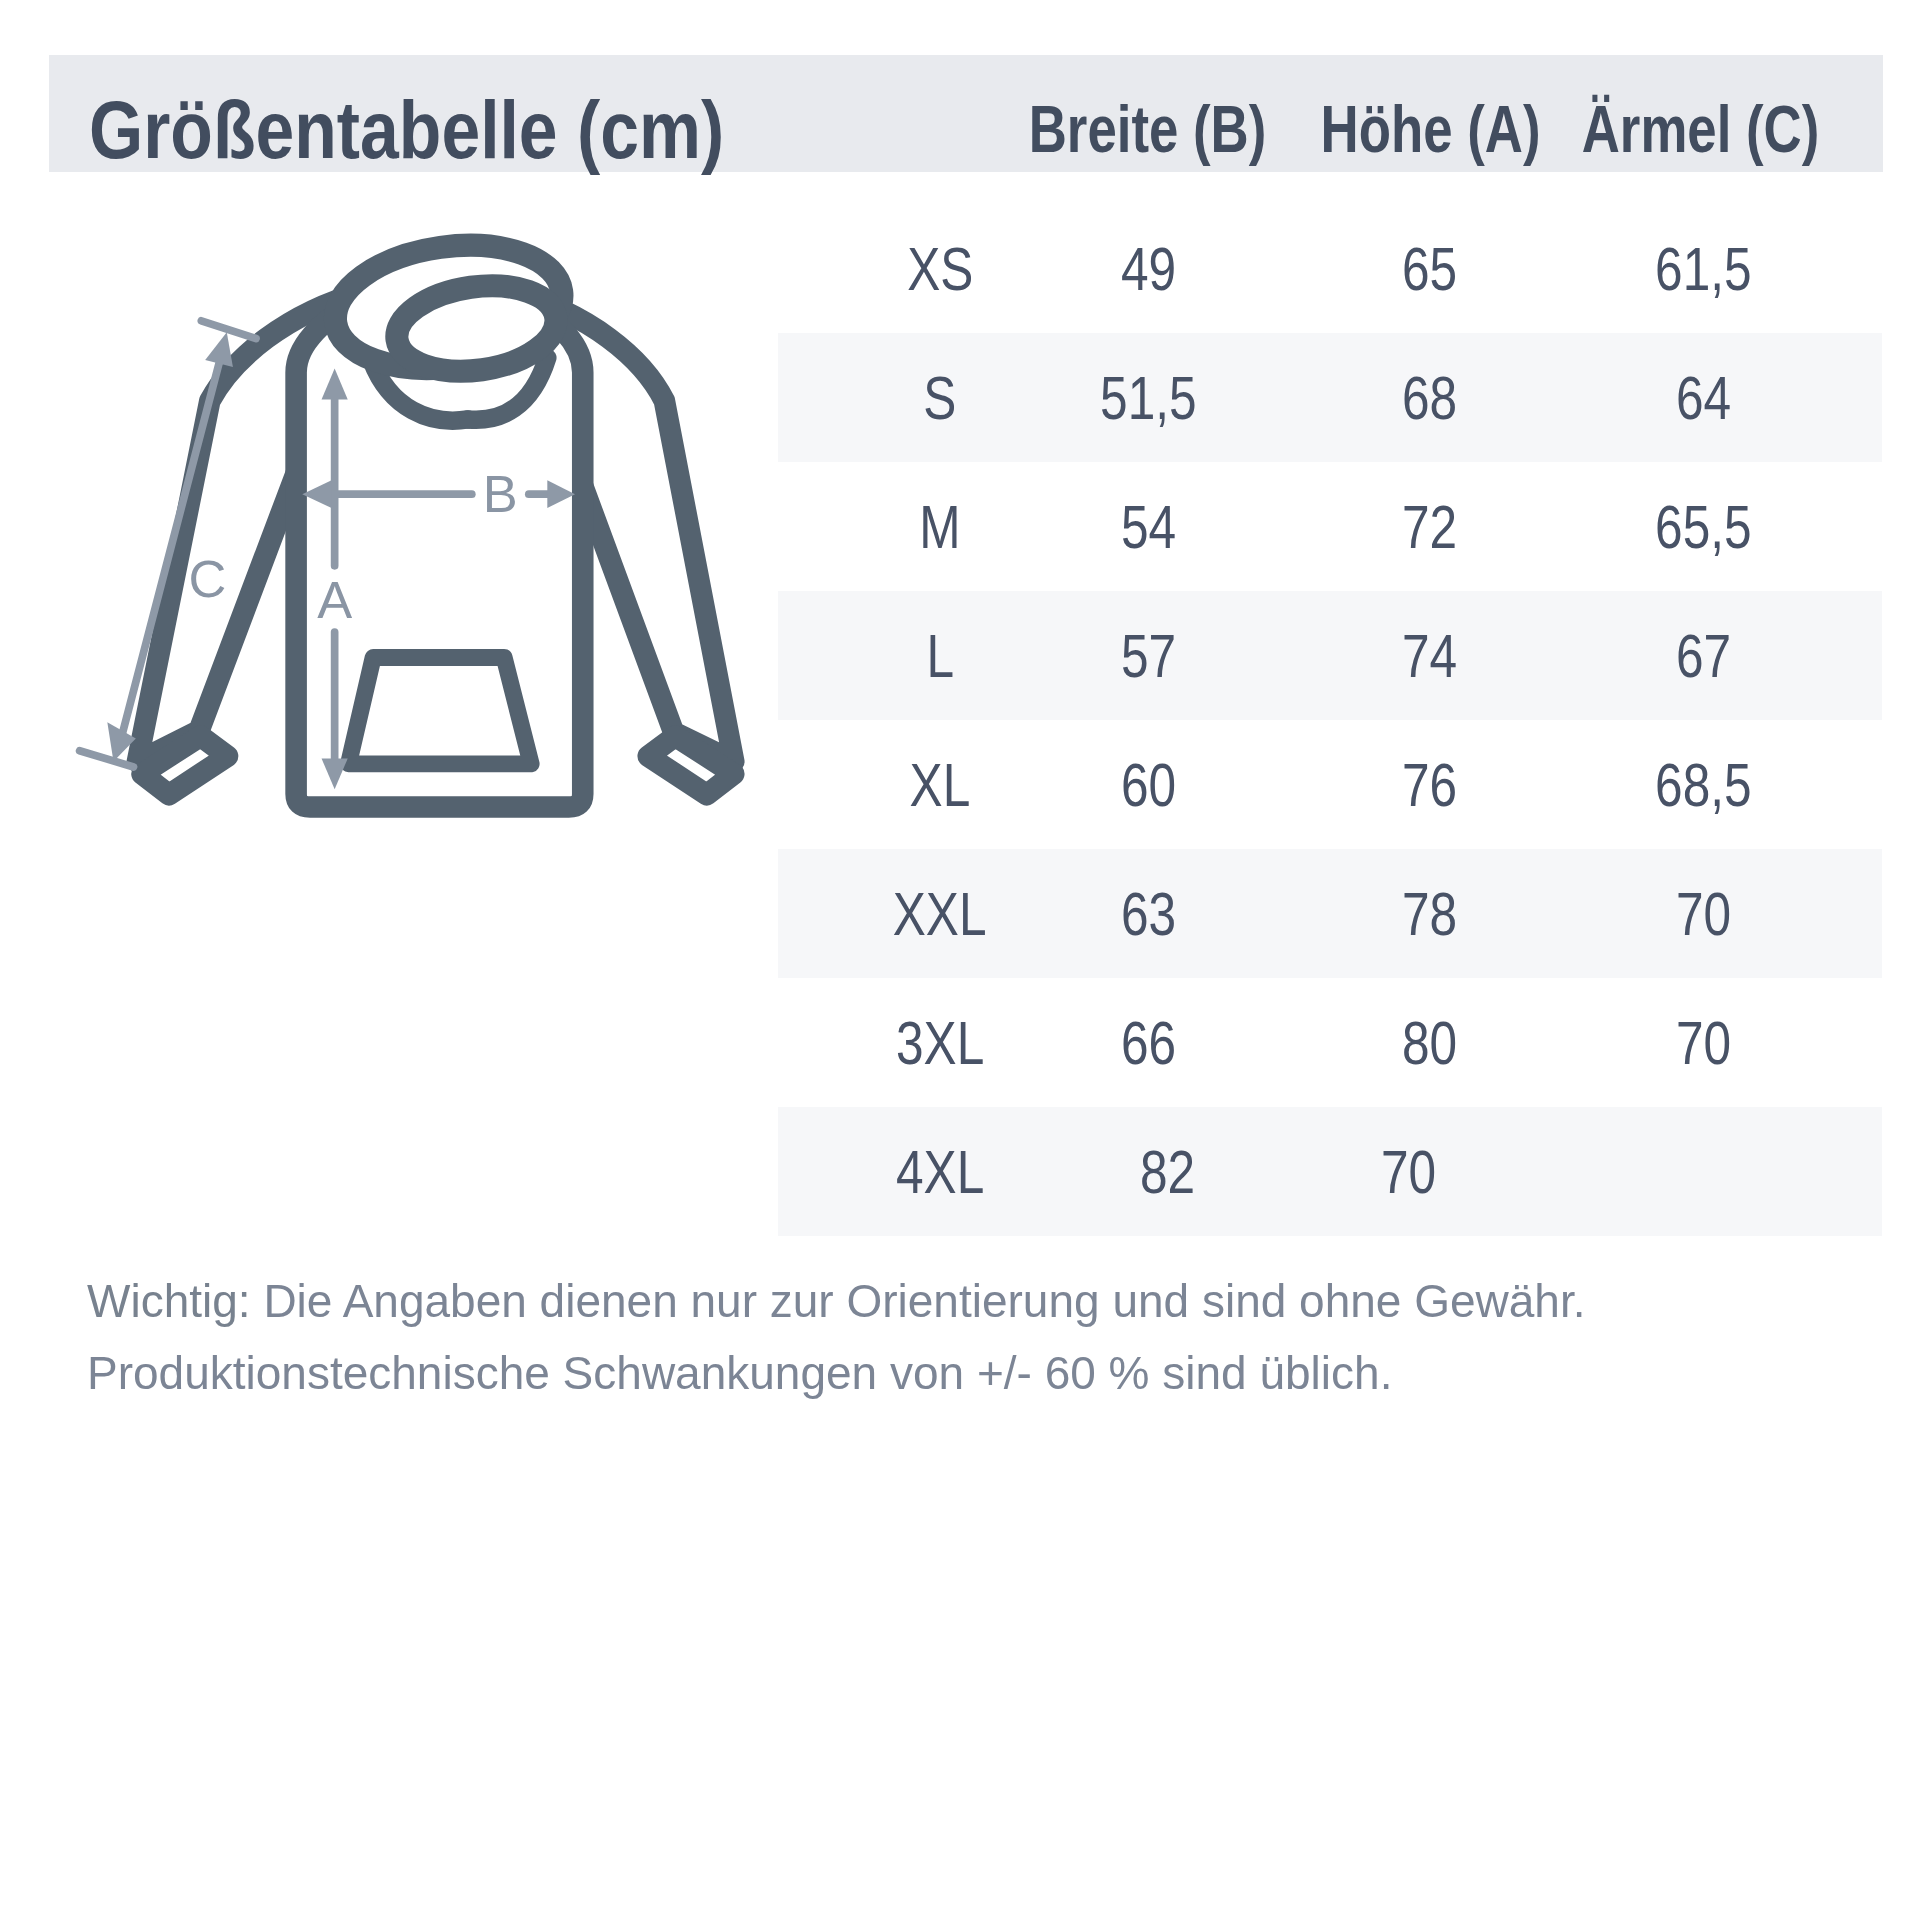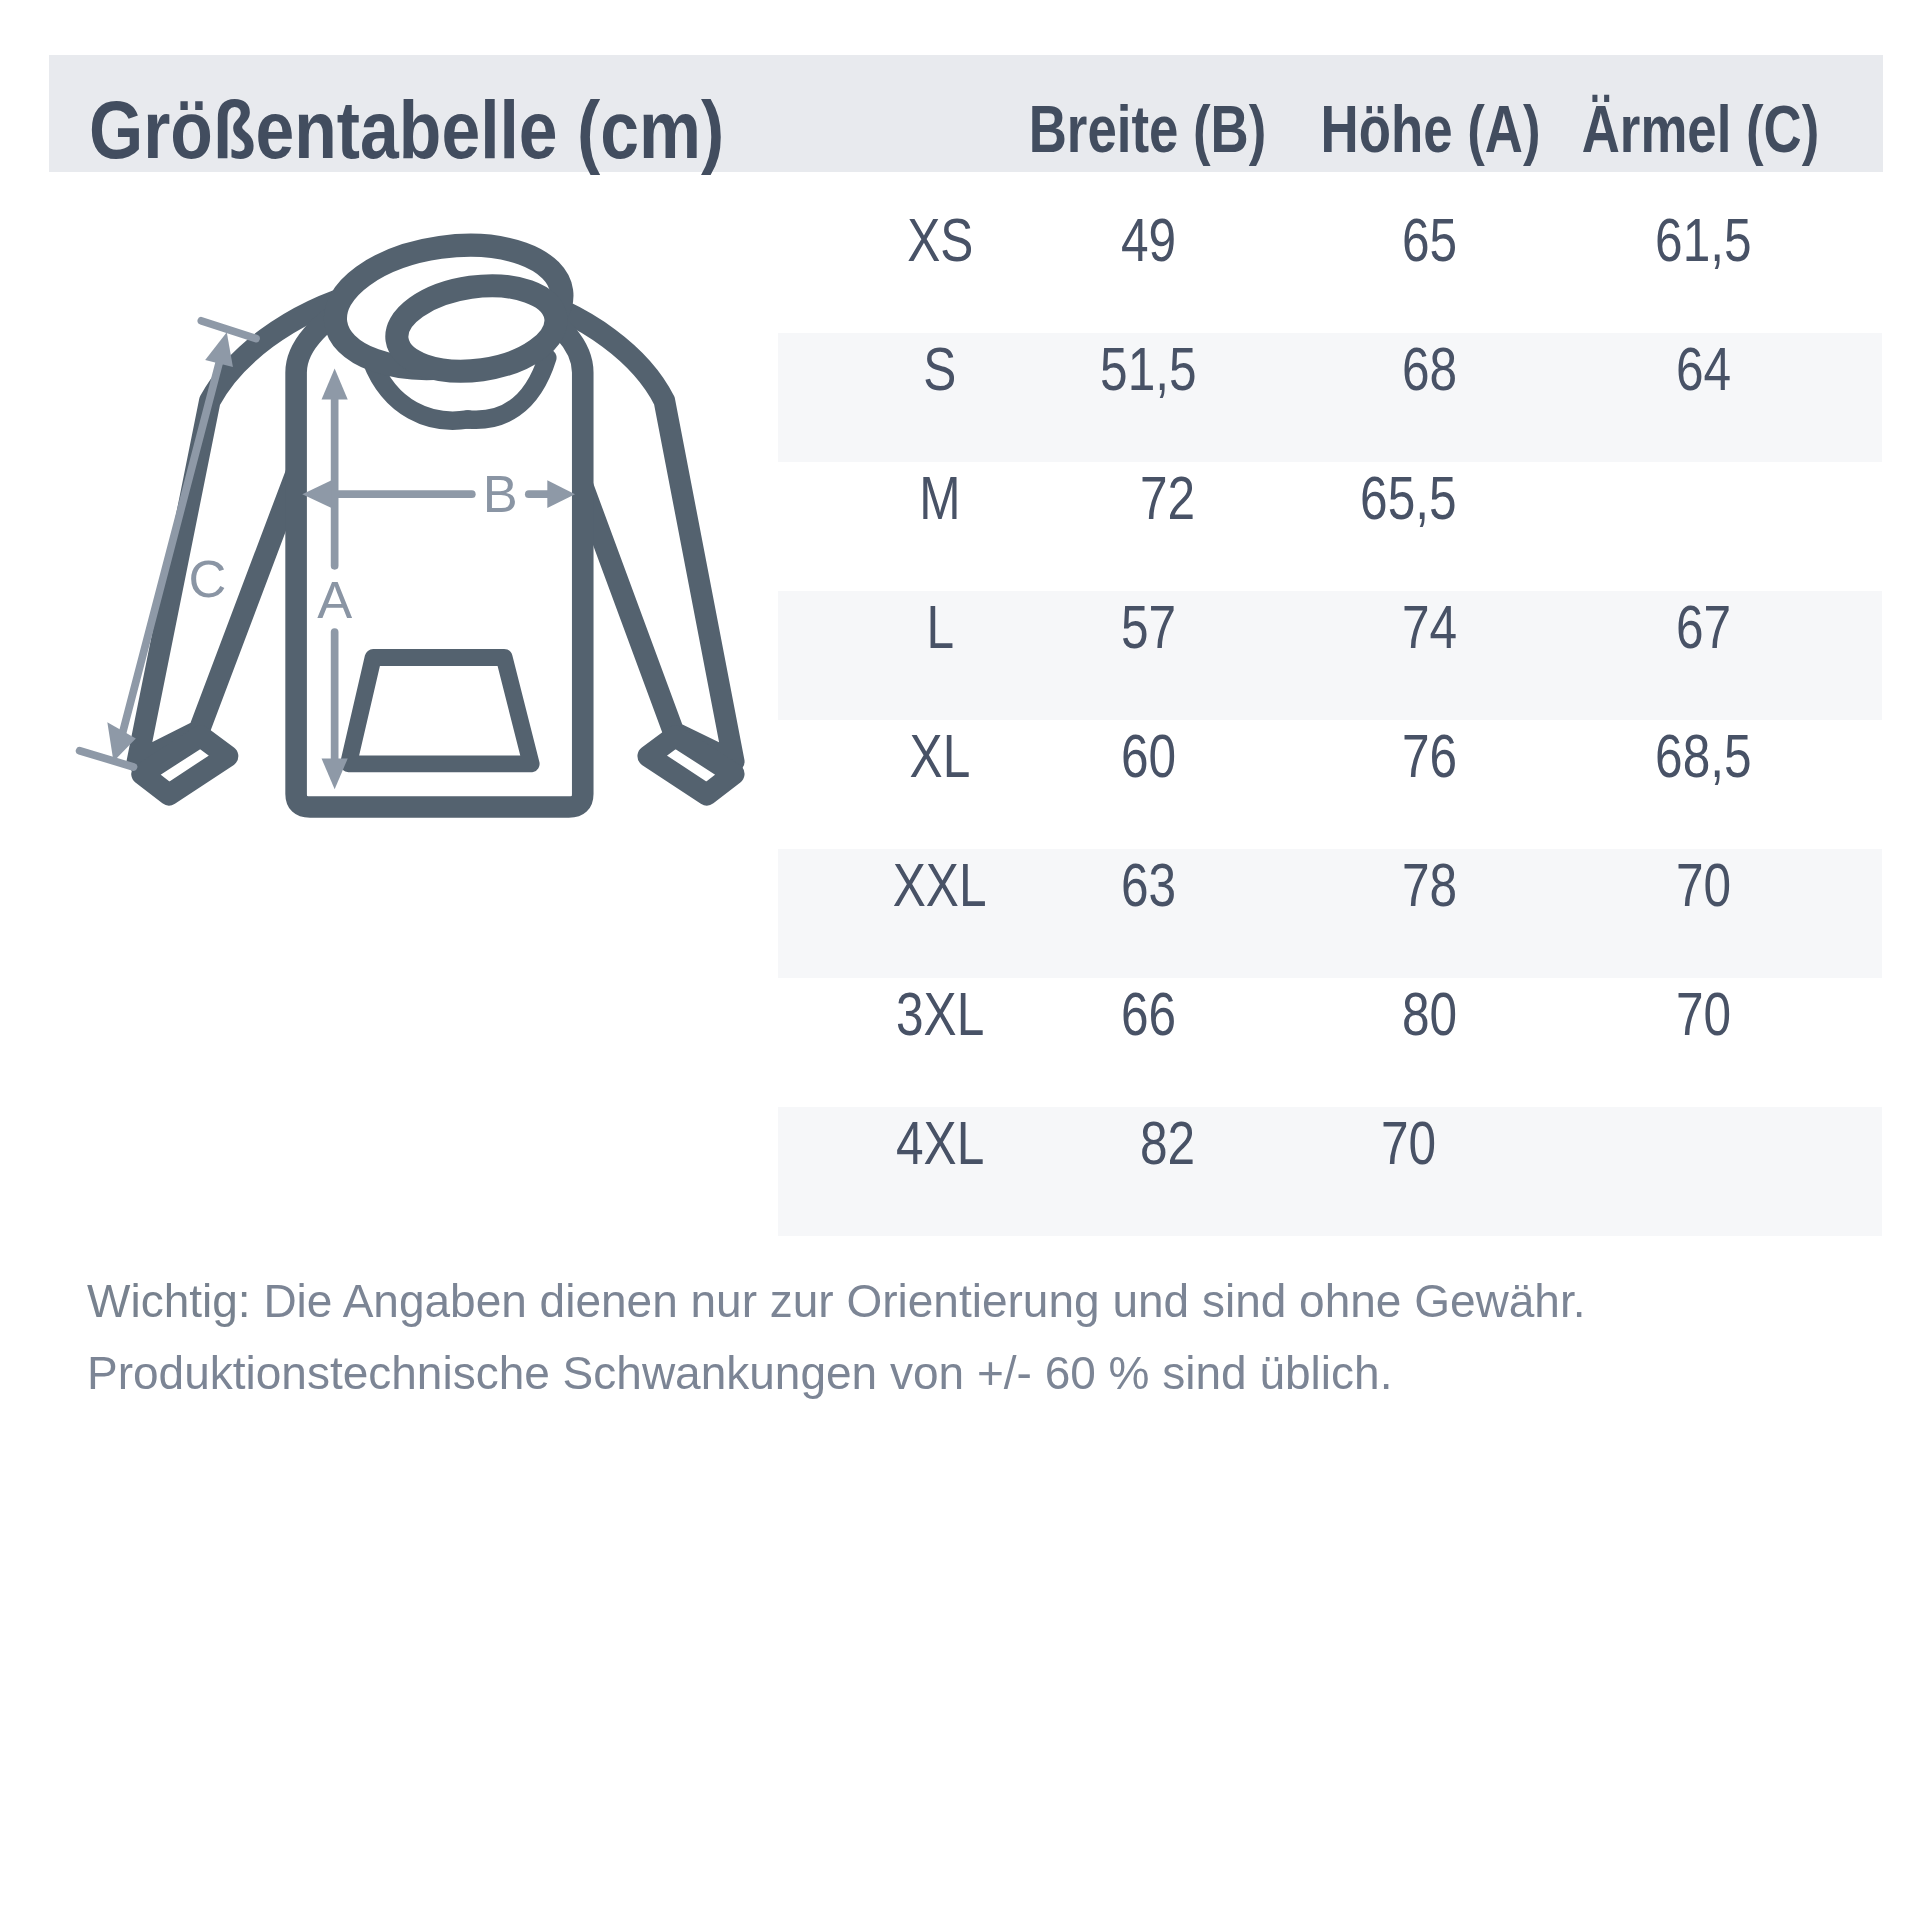--- a/index.html
+++ b/index.html
@@ -22,21 +22,21 @@
     color:#424d5f; white-space:nowrap;
   }
   .ch1 { left:1099px; } .ch2 { left:1382px; } .ch3 { left:1652px; }
   .condL { display:inline-block; transform:scaleX(0.85); transform-origin:left center; }
   .condC { display:inline-block; transform:scaleX(0.80); transform-origin:center center; }
   
   .rows { position:absolute; left:778px; top:204px; width:1104px; }
   .row { display:grid; grid-template-columns:266px 247px 277px 314px; height:129px; }
   .row:nth-child(even) { background:#f6f7f9; }
   .cell {
-    display:flex; align-items:flex-start; justify-content:center;
+    display:flex; align-items:center; justify-content:center;
     font-size:62px; color:#485266; white-space:nowrap;
   }
   .cell.c1 { padding-left:58px; }
   .cell.c2 { padding-right:39px; }
   .cell.c4 { padding-right:43px; }
   
   .hoodie-svg { position:absolute; left:48px; top:222px; }
   .dim-label { font-size:68px; fill:#8a95a4; font-family:"Liberation Sans", sans-serif; }
   
   .note {
@@ -145,20 +145,23 @@
           <span class="condC">68</span>
         </div>
       <div class="cell c4">
           <span class="condC">64</span>
         </div>
     </div>
     <div class="row">
       <div class="cell c1">
           <span class="condC">M</span>
         </div>
+      <div class="cell c2">
+          <span class="condC">54</span>
+        </div>
       <div class="cell c3">
           <span class="condC">72</span>
         </div>
       <div class="cell c4">
           <span class="condC">65,5</span>
         </div>
     </div>
     <div class="row">
       <div class="cell c1">
           <span class="condC">L</span>

